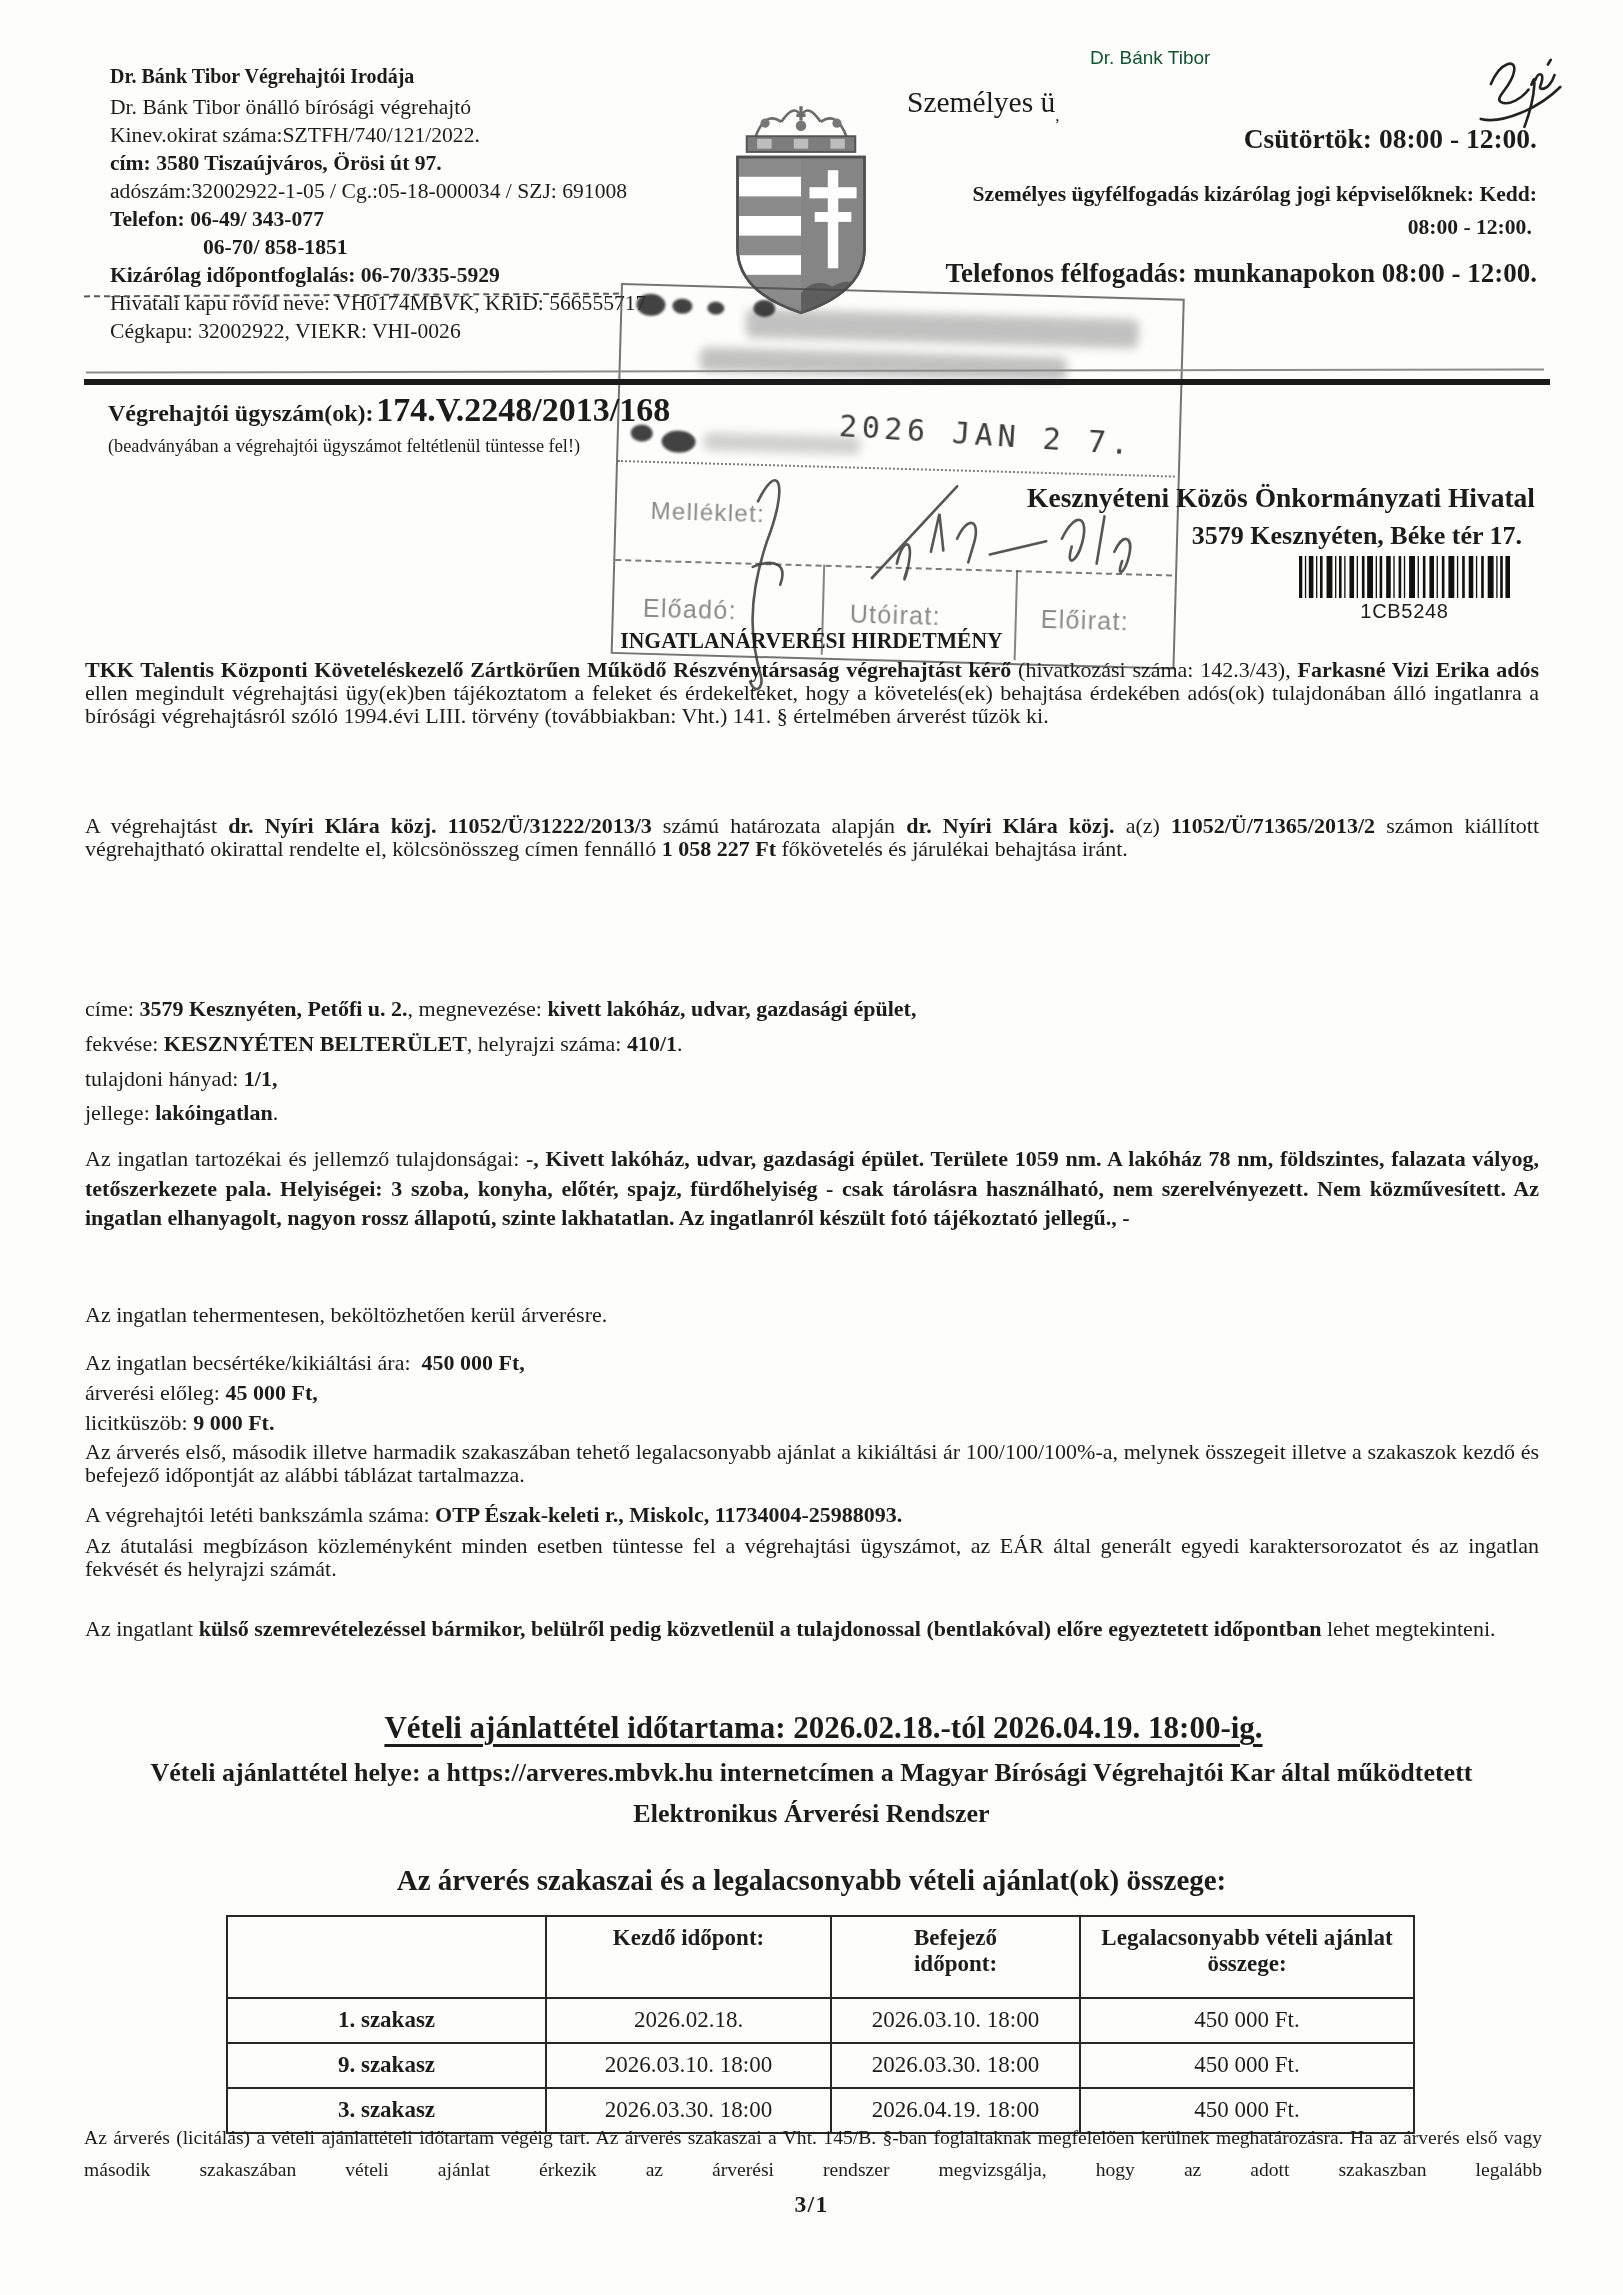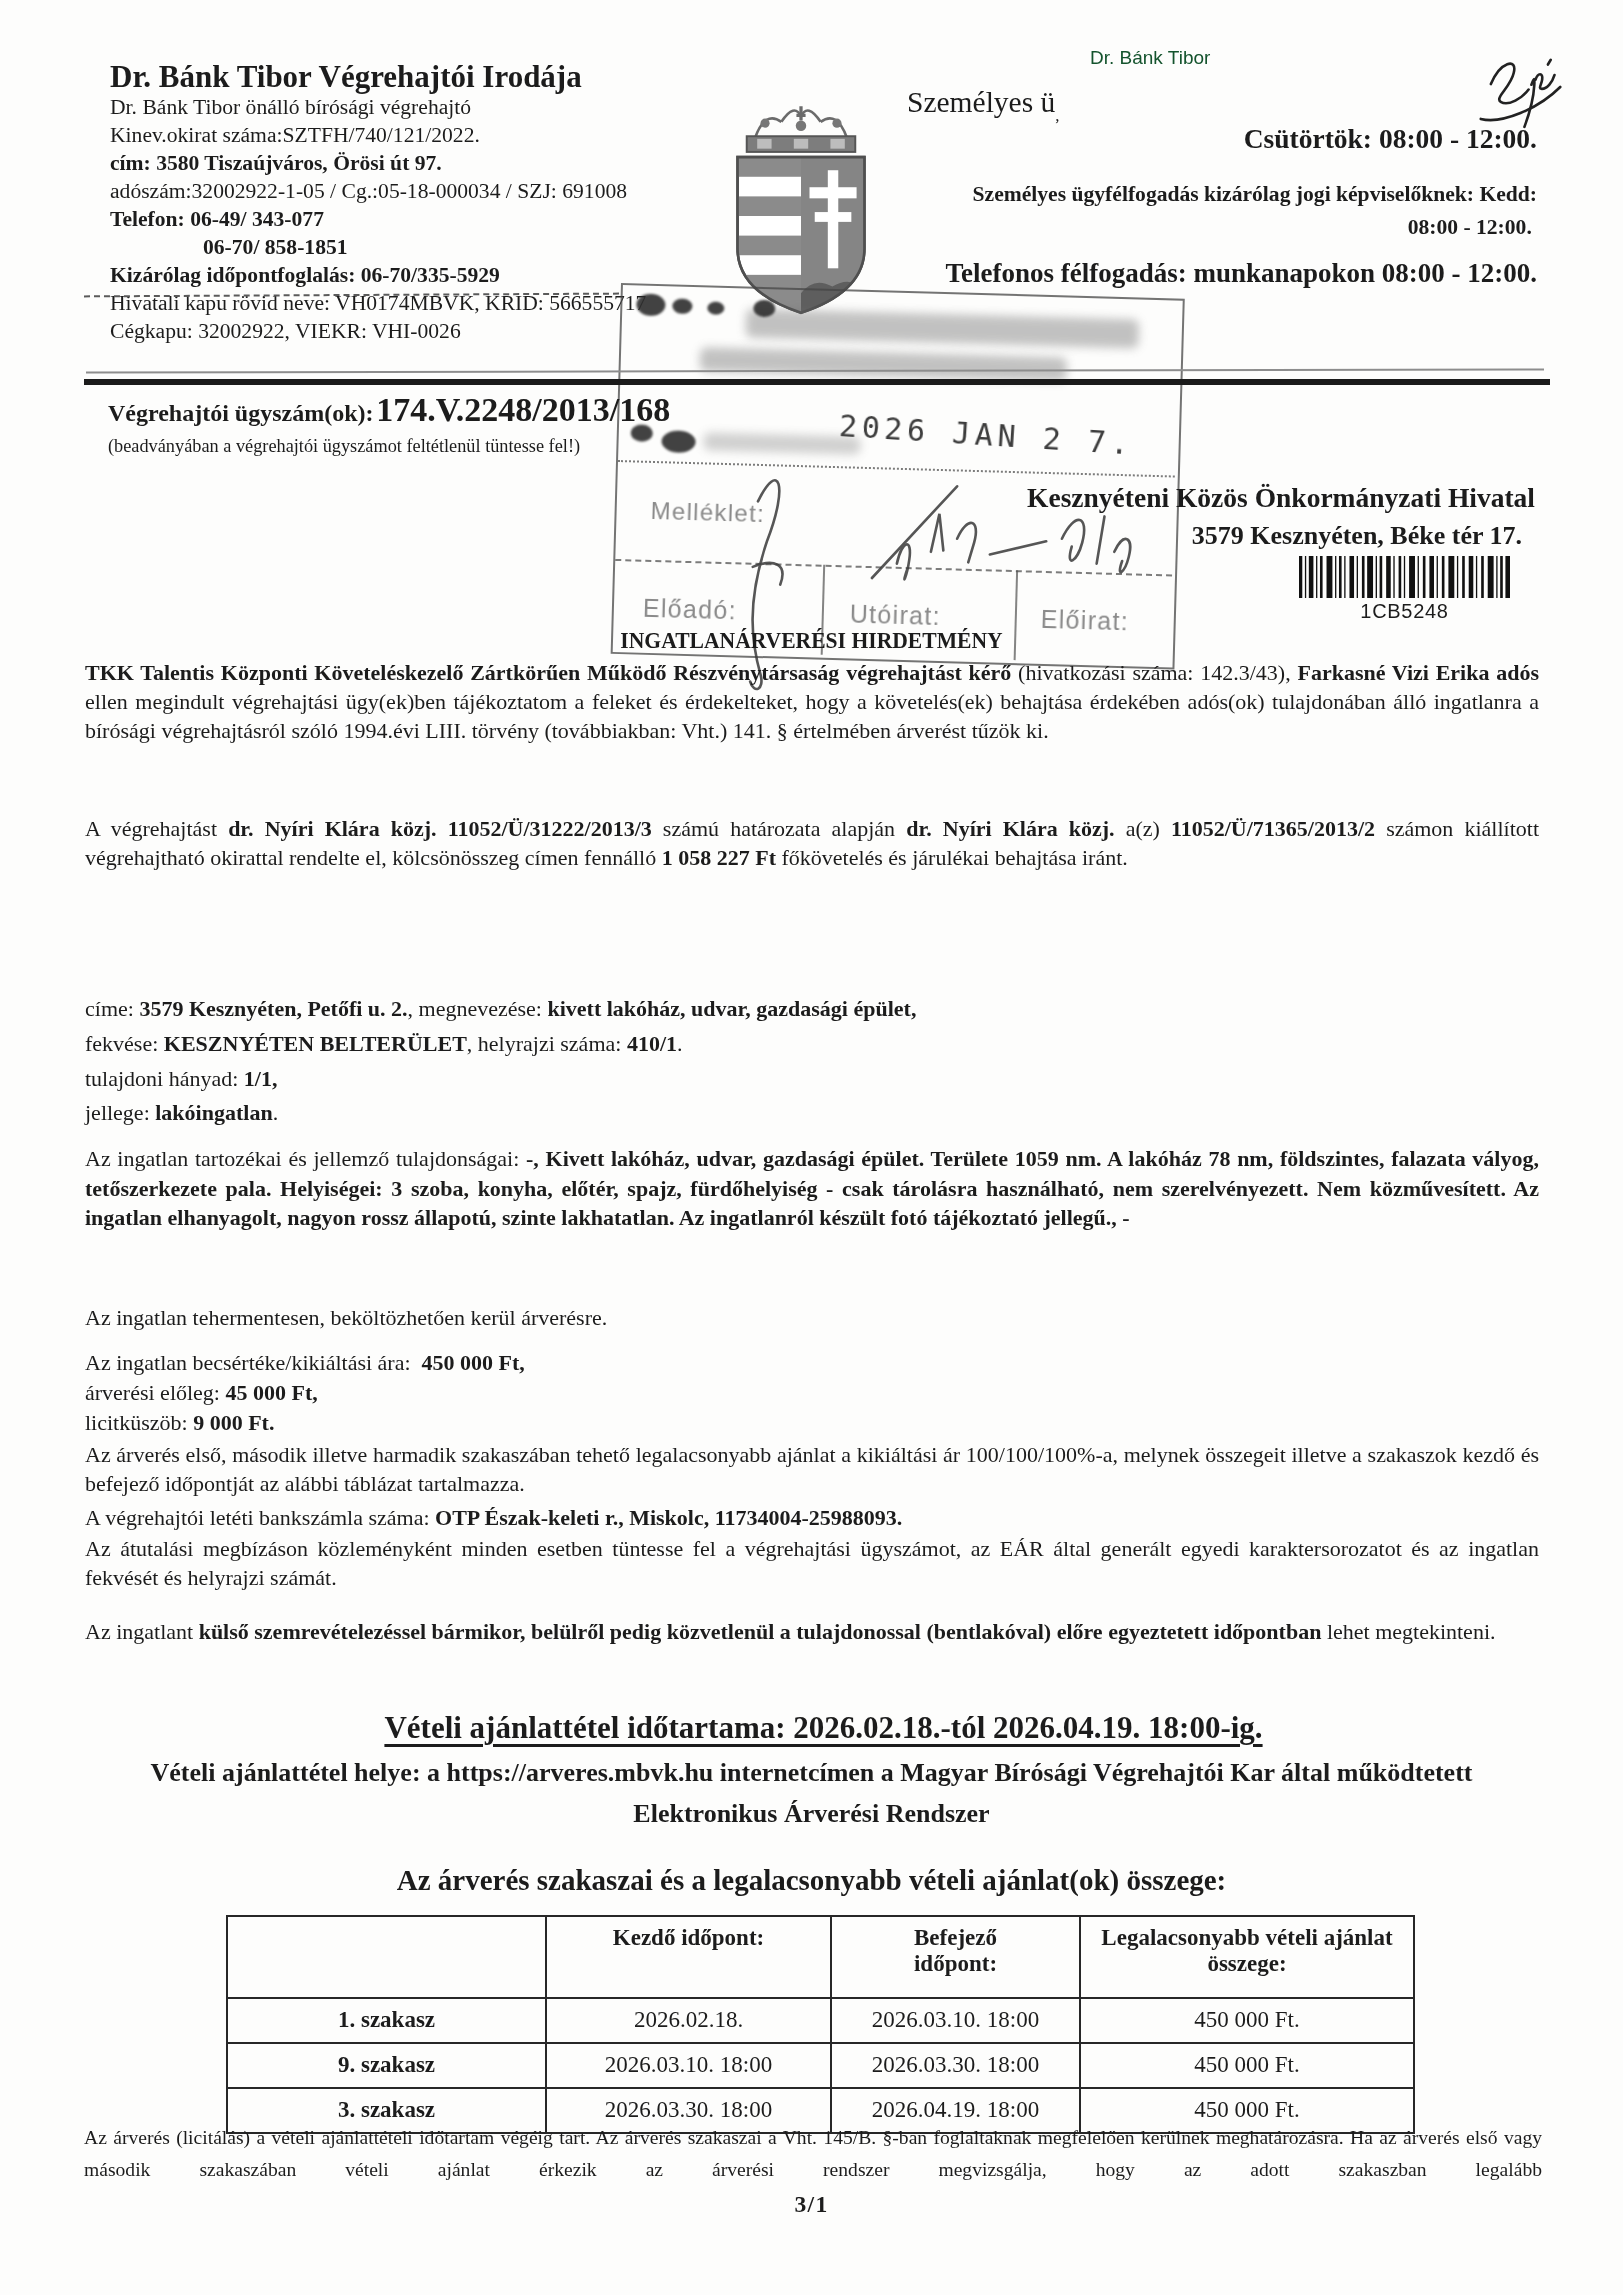--- a/index.html
+++ b/index.html
@@ -4,21 +4,21 @@
 <style>
   html,body{margin:0;padding:0;background:#d8d8d8;}
   .page{position:relative;width:1623px;height:2295px;background:#fdfdfc;overflow:hidden;
         font-family:"Liberation Serif",serif;color:#1c1c1c;}
   .abs{position:absolute;}
   .b{font-weight:bold;}
   .sans{font-family:"Liberation Sans",sans-serif;}
   .right{text-align:right;}
   .center{text-align:center;}
   .just{text-align:justify;}
-  .body-par{font-size:22px;line-height:29px;width:1454px;left:85px;}
+  .body-par{font-size:22px;line-height:23px;width:1454px;left:85px;}
   .prop-line{font-size:22px;left:85px;}
   .price-line{font-size:22px;left:85px;}
   .office-line{font-size:21.6px;line-height:28px;white-space:nowrap;}
   .ul{text-decoration:underline;text-decoration-thickness:2.6px;text-underline-offset:5.9px;}
   
   .stamp{left:621px;top:283px;width:560px;height:367px;border:2.6px solid rgba(70,70,70,.75);
          transform:rotate(1.6deg);transform-origin:top left;}
   .stamp-label{position:absolute;color:#8a8a8a;filter:blur(0.5px);letter-spacing:1.3px;
                font-family:"Liberation Sans",sans-serif;}
   .dotline{position:absolute;border-top:2px dotted rgba(80,80,80,.75);}
@@ -34,21 +34,21 @@
   table.stages td{height:41px;vertical-align:middle;}
   .hdr-narrow{display:inline-block;max-width:144px;}
   .hdr-wide{display:inline-block;max-width:308px;}
 </style>
 </head>
 <body>
 
 <div class="page">
 
   <div class="abs" style="left:110px;top:60px;">
-    <div class="office-line b" style="font-size:31px;line-height:33px;">Dr. Bánk Tibor Végrehajtói Irodája</div>
+    <div class="office-line b" style="font-size:20px;line-height:33px;">Dr. Bánk Tibor Végrehajtói Irodája</div>
     <div class="office-line">Dr. Bánk Tibor önálló bírósági végrehajtó</div>
     <div class="office-line">Kinev.okirat száma:SZTFH/740/121/2022.</div>
     <div class="office-line b">cím: 3580 Tiszaújváros, Örösi út 97.</div>
     <div class="office-line">adószám:32002922-1-05 / Cg.:05-18-000034 / SZJ: 691008</div>
     <div class="office-line b">Telefon: 06-49/ 343-077</div>
     <div class="office-line b" style="margin-left:93px;">06-70/ 858-1851</div>
     <div class="office-line b">Kizárólag időpontfoglalás: 06-70/335-5929</div>
     <div class="office-line">Hivatali kapu rövid neve: VH0174MBVK, KRID: 566555717</div>
     <div class="office-line">Cégkapu: 32002922, VIEKR: VHI-0026</div>
   </div>

